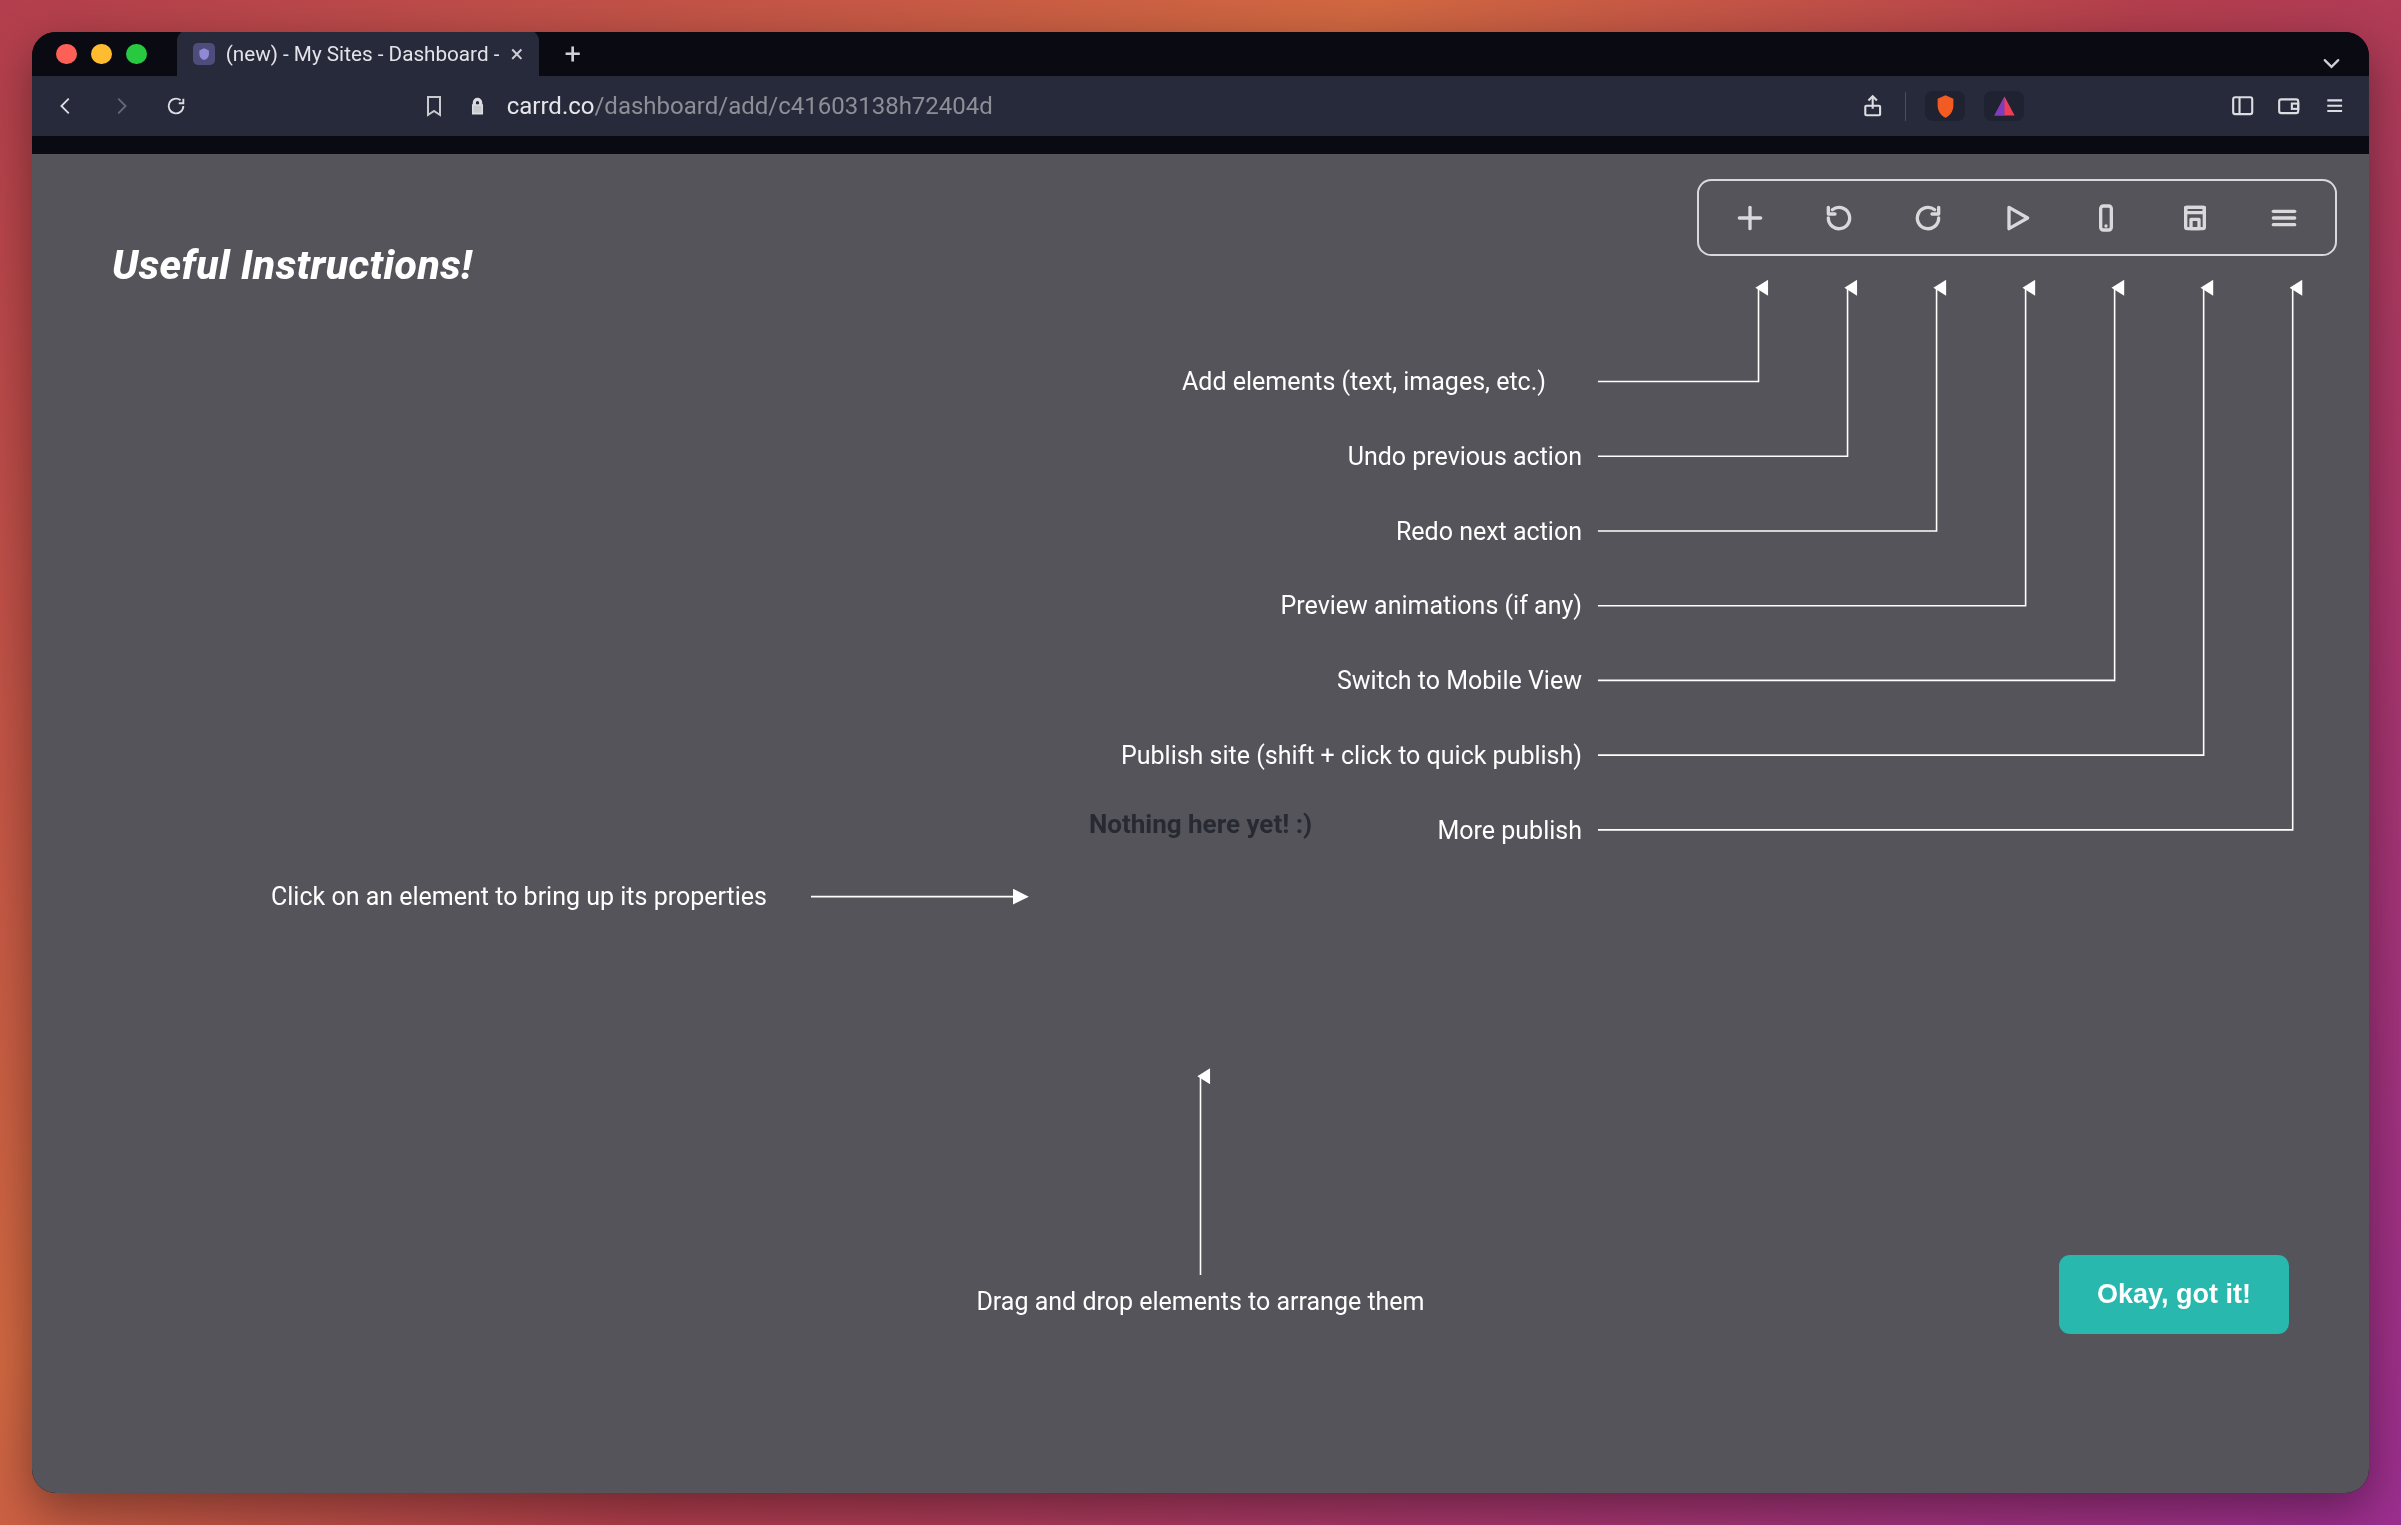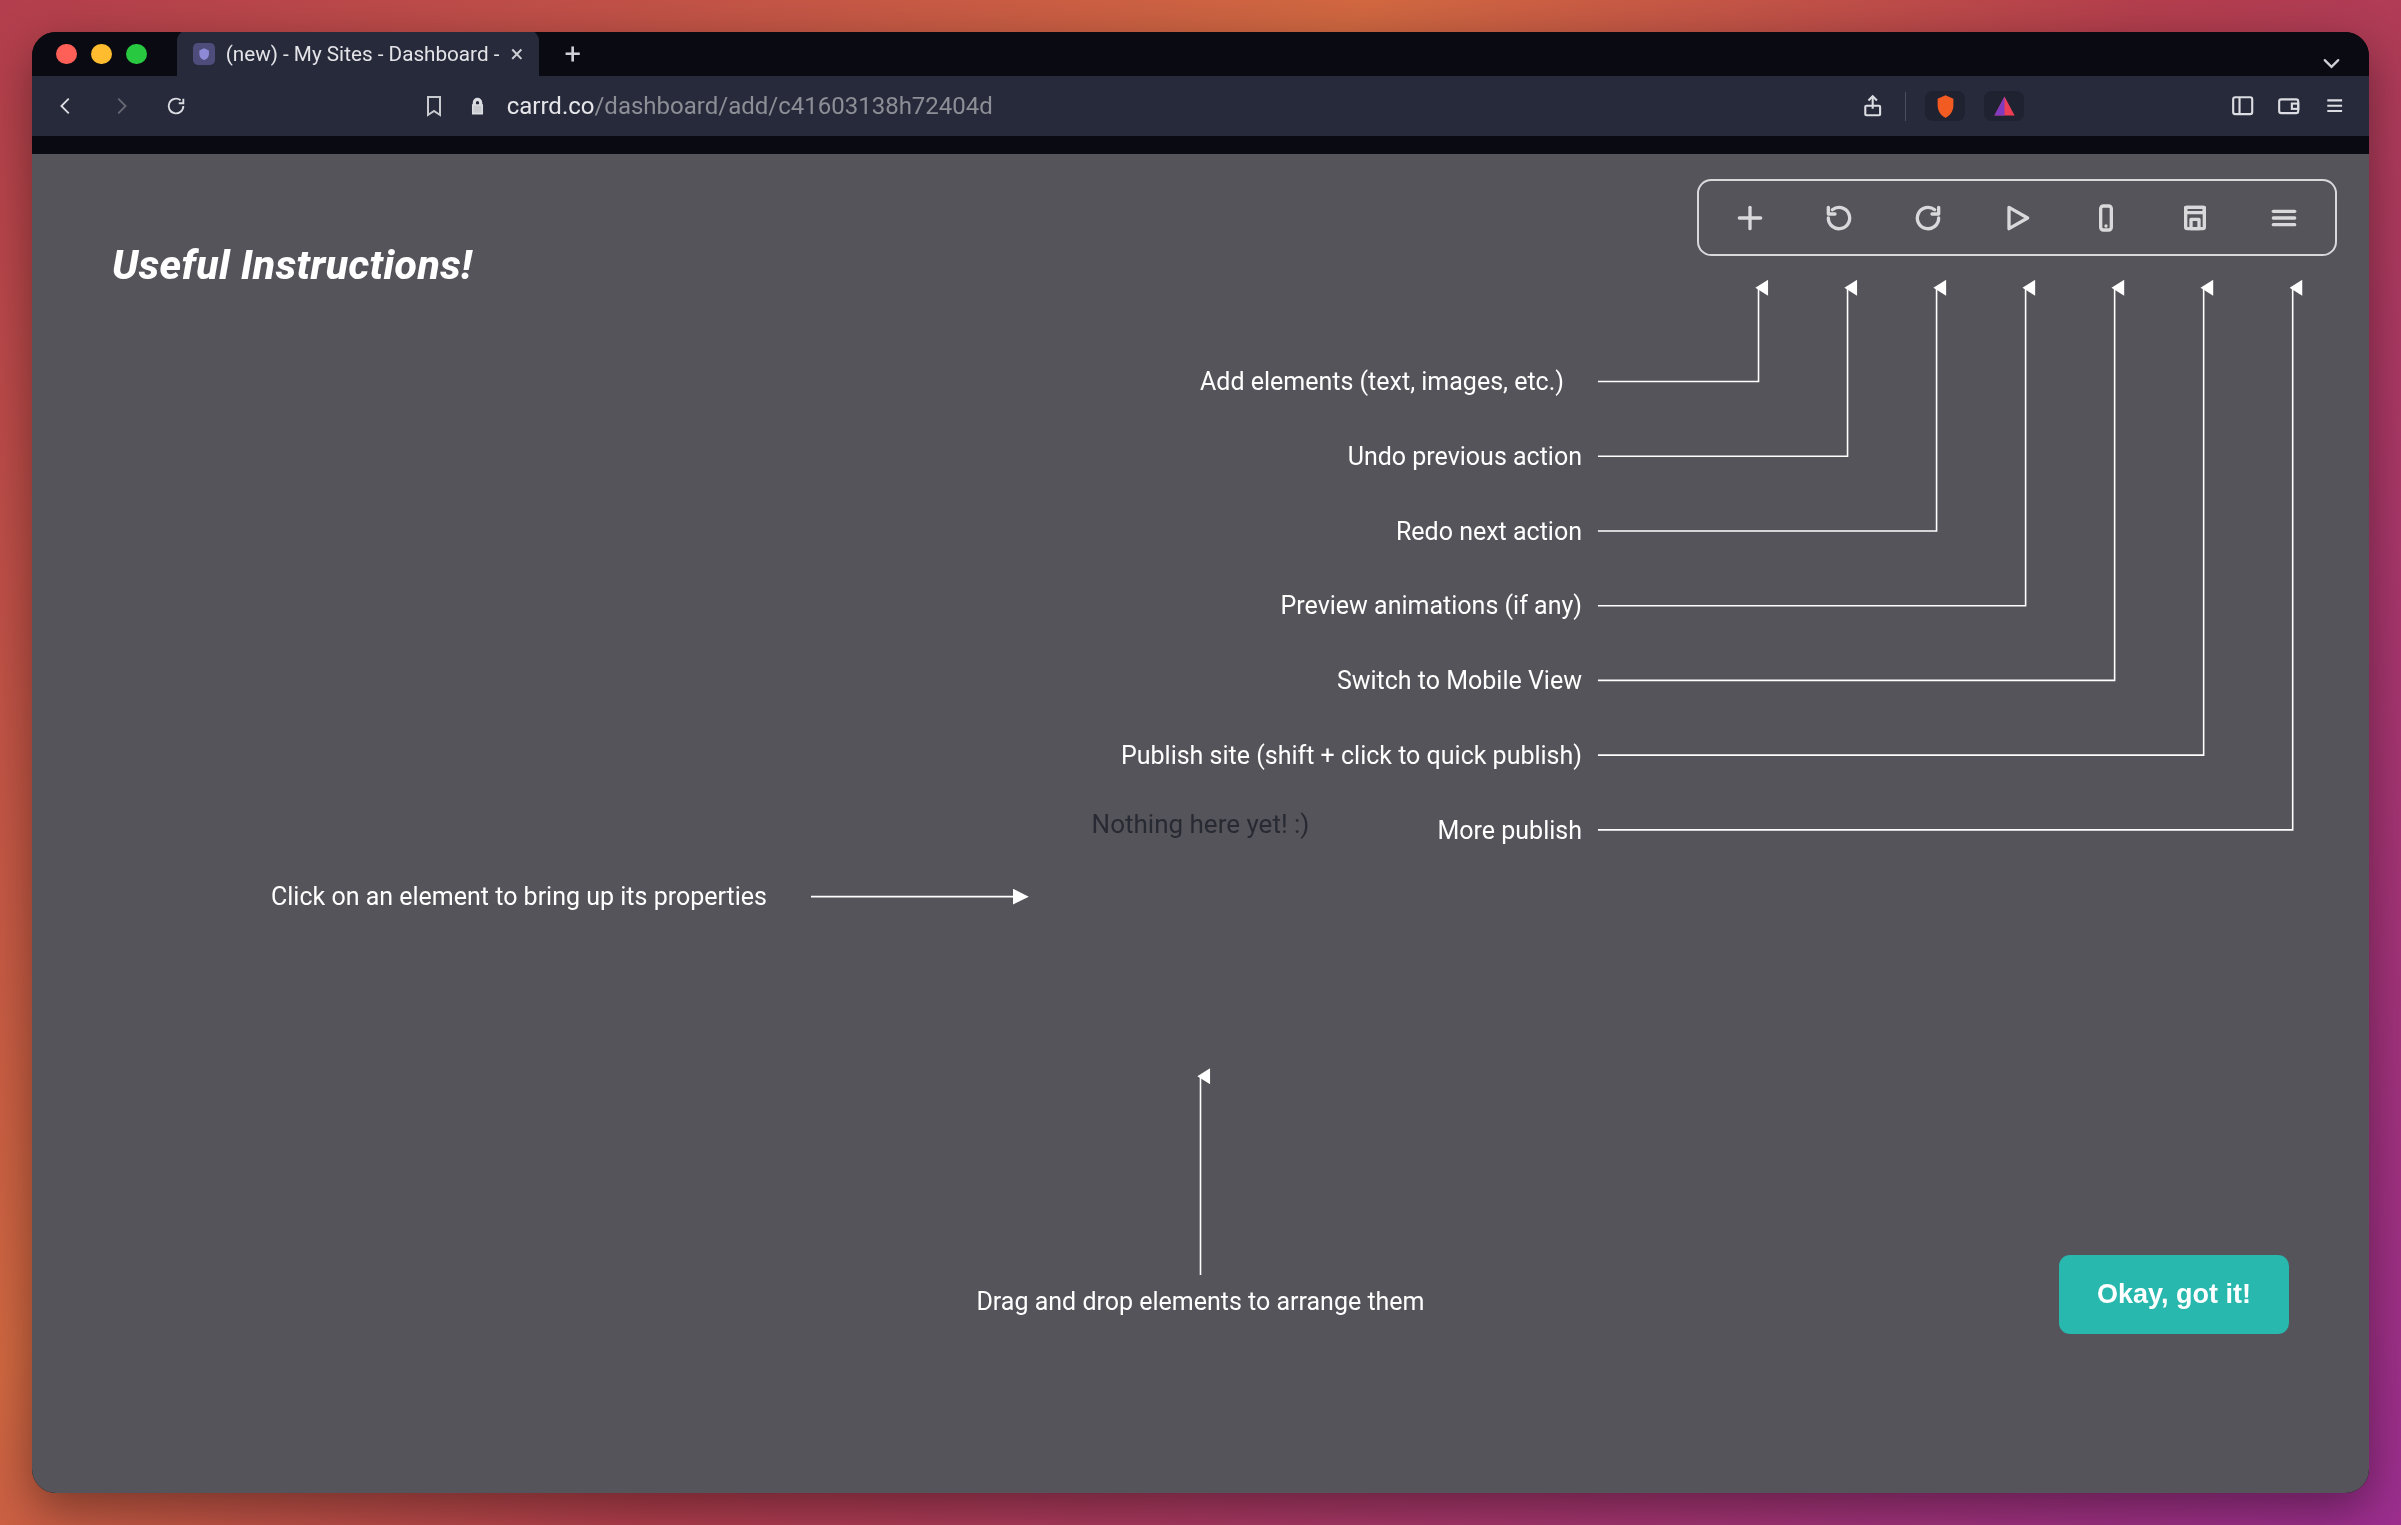--- a/index.html
+++ b/index.html
@@ -85,21 +85,21 @@
   
   .page{
     position:absolute;left:0;right:0;top:122px;bottom:0;background:var(--panel);
   }
   .page *{color:var(--text);}
   .heading{
     position:absolute;left:80px;top:87px;font-size:41px;font-weight:800;letter-spacing:0.4px;font-style:italic;
   }
   .canvas-text{
     position:absolute;left:50%;top:50%;transform:translate(-50%,-50%);
-    color:var(--body-text);font-size:26px;font-weight:400;
+    color:var(--body-text);font-size:26px;font-weight:700;
   }
 
   
   .toolbar{
     position:absolute;top:25.4px;right:32px;
     display:flex;border:2.4px solid var(--toolbar-border);border-radius:14.3px;
     padding:6.4px;gap:0;
   }
   .tbtn{
     width:89px;height:60px;display:flex;align-items:center;justify-content:center;cursor:pointer;
@@ -273,21 +273,21 @@
       </div>
       <div class="tbtn">
         <svg viewBox="0 0 24 24">
             <line x1="4" y1="7" x2="20" y2="7"></line>
             <line x1="4" y1="12" x2="20" y2="12"></line>
             <line x1="4" y1="17" x2="20" y2="17"></line>
           </svg>
       </div>
     </div>
 
-    <div class="instr" style="right:805px;top:213px;text-align:right;">Add elements (text, images, etc.)</div>
+    <div class="instr" style="right:823px;top:213px;text-align:right;">Add elements (text, images, etc.)</div>
     <div class="instr" style="right:787px;top:288px;">Undo previous action</div>
     <div class="instr" style="right:787px;top:363px;">Redo next action</div>
     <div class="instr" style="right:787px;top:437px;">Preview animations (if any)</div>
     <div class="instr" style="right:787px;top:512px;">Switch to Mobile View</div>
     <div class="instr" style="right:787px;top:587px;">Publish site (shift + click to quick publish)</div>
     <div class="instr" style="right:787px;top:662px;">More publish</div>
 
     <div class="instr" style="left:239px;top:728px;">Click on an element to bring up its properties</div>
     <div class="instr" style="left:50%;transform:translateX(-50%);top:1133px;">Drag and drop elements to arrange them</div>
 

